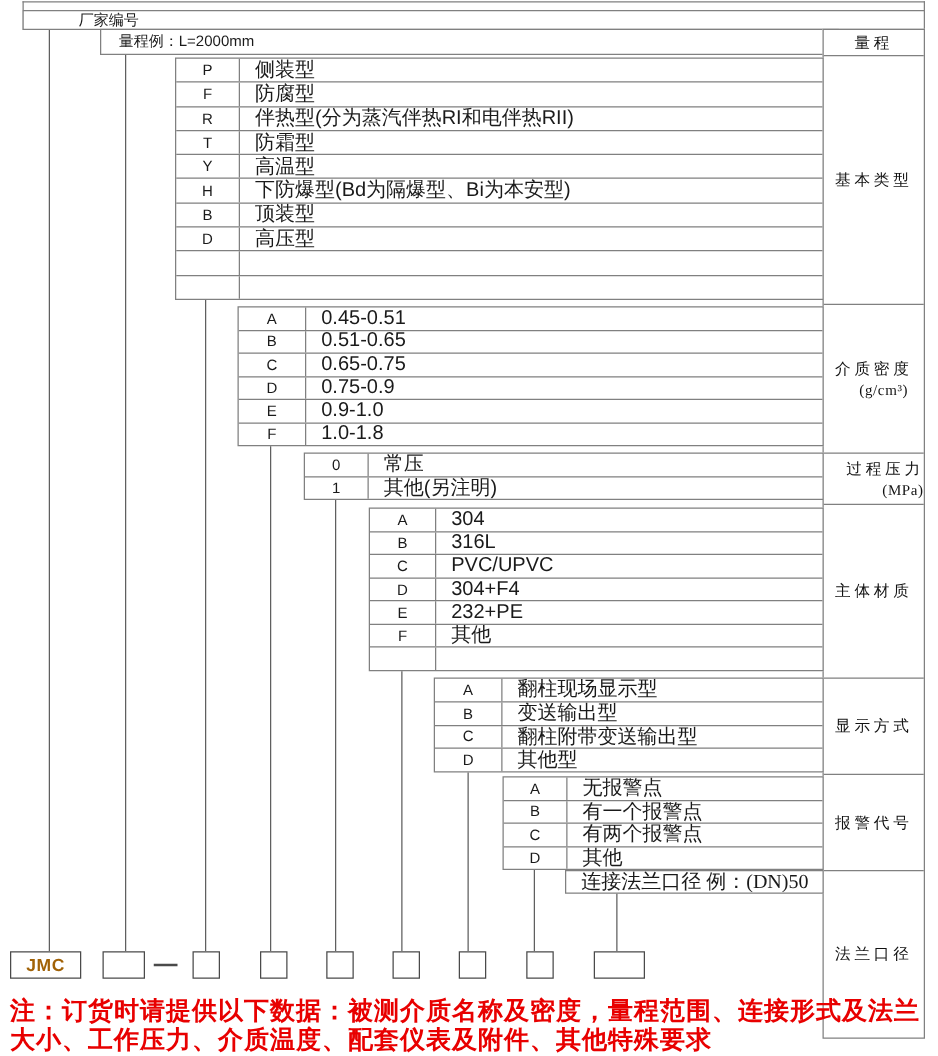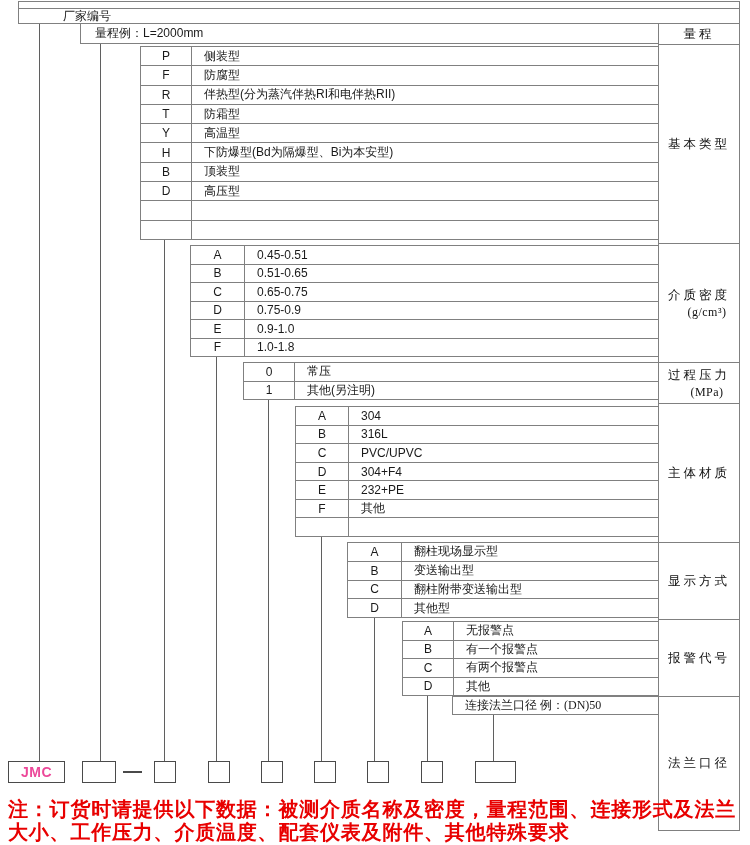--- a/index.html
+++ b/index.html
@@ -10,33 +10,33 @@
   }
   .abs{position:absolute;box-sizing:border-box;}
   
   .topframe{border:1px solid #808080;border-bottom:none;background:transparent;}
   .mbox{border:1px solid #808080;display:flex;align-items:center;font-size:12px;background:#fff;}
   
   .sect{border:1px solid #808080;display:flex;flex-direction:column;background:#fff;}
   .trow{display:flex;flex:1;min-height:0;}
   .trow + .trow{border-top:1px solid #808080;}
   .code{width:var(--cw,50px);border-right:1px solid #808080;display:flex;align-items:center;justify-content:center;font-size:12px;}
-  .desc{flex:1;display:flex;align-items:center;padding-left:12px;font-size:12px;white-space:nowrap;overflow:hidden;}
+  .desc{flex:1;display:flex;align-items:center;padding-left:12px;font-size:16px;white-space:nowrap;overflow:hidden;}
   
   .labelcol{border:1px solid #808080;display:flex;flex-direction:column;background:#fff;}
   .lcell{display:flex;flex-direction:column;align-items:center;justify-content:center;
          font-family:"Liberation Serif","DejaVu Serif",serif;font-size:12.5px;letter-spacing:3px;
          color:#111;flex:0 0 auto;box-sizing:border-box;}
   .lcell:not(:last-child){border-bottom:1px solid #808080;}
   .lcell .sub{display:block;letter-spacing:0.5px;font-size:12px;margin-top:1px;margin-left:16px;}
   
   .vline{width:1px;background:#5f5f5f;}
   
   .cbox{border:1.5px solid #4a4a4a;background:#fff;display:flex;align-items:center;justify-content:center;}
-  .jmc{font-weight:bold;font-size:14px;letter-spacing:0.5px;color:#ec4899;}
+  .jmc{font-weight:bold;font-size:14px;letter-spacing:0.5px;color:#a16207;}
   .dash{background:#4a4a4a;}
   
   .note{color:#e80000;font-weight:bold;font-size:20px;letter-spacing:0.8px;line-height:23px;white-space:nowrap;}
 </style>
 </head>
 <body>
 
 <div id="canvas">
 
   <div class="abs topframe" style="left:18px;top:1px;width:722px;height:23px;"></div>
@@ -53,21 +53,21 @@
     <div class="lcell" style="height:21px;">
         <span>量程</span>
       </div>
     <div class="lcell" style="height:199px;">
         <span>基本类型</span>
       </div>
     <div class="lcell" style="height:119px;">
         <span>介质密度</span>
         <span class="sub">(g/cm³)</span>
       </div>
-    <div class="lcell" style="height:41px;">
+    <div class="lcell" style="height:41px;align-items:flex-end;">
         <span>过程压力</span>
         <span class="sub">(MPa)</span>
       </div>
     <div class="lcell" style="height:139px;">
         <span>主体材质</span>
       </div>
     <div class="lcell" style="height:77px;">
         <span>显示方式</span>
       </div>
     <div class="lcell" style="height:77px;">

